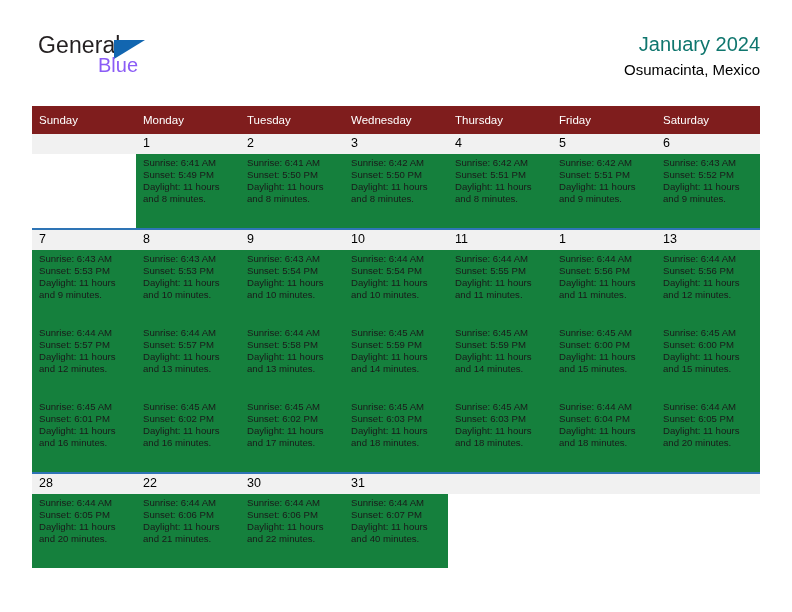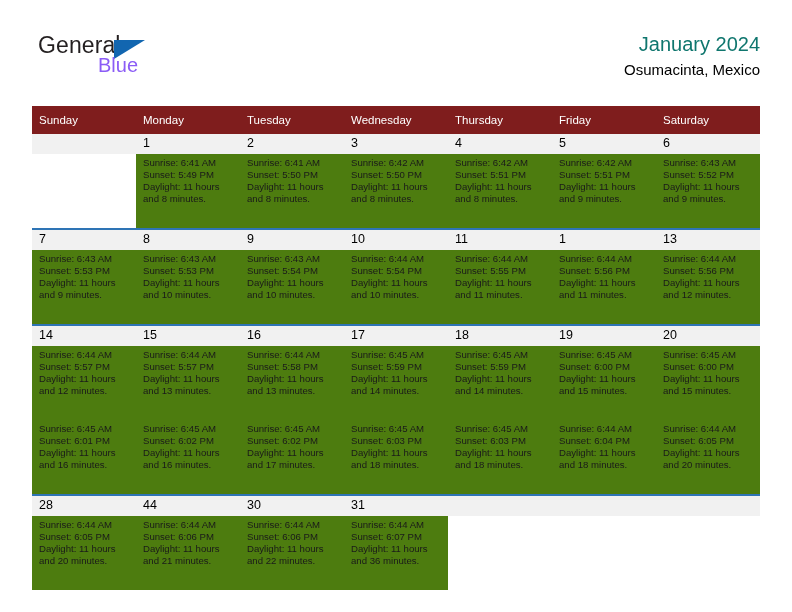--- a/index.html
+++ b/index.html
@@ -110,21 +110,21 @@
     color: #000000;
     padding: 2px 0 2px 7px;
     height: 16px;
     vertical-align: top;
     border-top: 2px solid #2e74b5;
   }
   .first-week .daynum-row td {
     border-top: none;
   }
   .info-row td {
-    background: #4d7c0f;
+    background: #15803d;
     font-size: 9.6px;
     color: #1a1a1a;
     line-height: 11.9px;
     padding: 3px 6px 9px 7px;
     vertical-align: top;
     height: 62px;
   }
   .info-row td.empty,
   .daynum-row td.empty {
     background: #ffffff;
@@ -269,29 +269,20 @@
             </td>
             <td>
               <span class="cell-line">Sunrise: 6:44 AM</span>
               <span class="cell-line">Sunset: 5:56 PM</span>
               <span class="cell-line">Daylight: 11 hours</span>
               <span class="cell-line">and 12 minutes.</span>
             </td>
           </tr>
         </tbody>
         <tbody class="week-group">
-          <tr class="daynum-row">
-            <td>14</td>
-            <td>15</td>
-            <td>16</td>
-            <td>17</td>
-            <td>18</td>
-            <td>19</td>
-            <td>20</td>
-          </tr>
           <tr class="info-row">
             <td>
               <span class="cell-line">Sunrise: 6:44 AM</span>
               <span class="cell-line">Sunset: 5:57 PM</span>
               <span class="cell-line">Daylight: 11 hours</span>
               <span class="cell-line">and 12 minutes.</span>
             </td>
             <td>
               <span class="cell-line">Sunrise: 6:44 AM</span>
               <span class="cell-line">Sunset: 5:57 PM</span>
@@ -372,21 +363,21 @@
               <span class="cell-line">Sunrise: 6:44 AM</span>
               <span class="cell-line">Sunset: 6:05 PM</span>
               <span class="cell-line">Daylight: 11 hours</span>
               <span class="cell-line">and 20 minutes.</span>
             </td>
           </tr>
         </tbody>
         <tbody class="week-group">
           <tr class="daynum-row">
             <td>28</td>
-            <td>44</td>
+            <td>22</td>
             <td>30</td>
             <td>31</td>
             <td class="empty"></td>
             <td class="empty"></td>
             <td class="empty"></td>
           </tr>
           <tr class="info-row">
             <td>
               <span class="cell-line">Sunrise: 6:44 AM</span>
               <span class="cell-line">Sunset: 6:05 PM</span>
@@ -402,21 +393,21 @@
             <td>
               <span class="cell-line">Sunrise: 6:44 AM</span>
               <span class="cell-line">Sunset: 6:06 PM</span>
               <span class="cell-line">Daylight: 11 hours</span>
               <span class="cell-line">and 22 minutes.</span>
             </td>
             <td>
               <span class="cell-line">Sunrise: 6:44 AM</span>
               <span class="cell-line">Sunset: 6:07 PM</span>
               <span class="cell-line">Daylight: 11 hours</span>
-              <span class="cell-line">and 36 minutes.</span>
+              <span class="cell-line">and 40 minutes.</span>
             </td>
             <td class="empty"></td>
             <td class="empty"></td>
             <td class="empty"></td>
           </tr>
         </tbody>
     </table>
   </div>
 
 </div>

